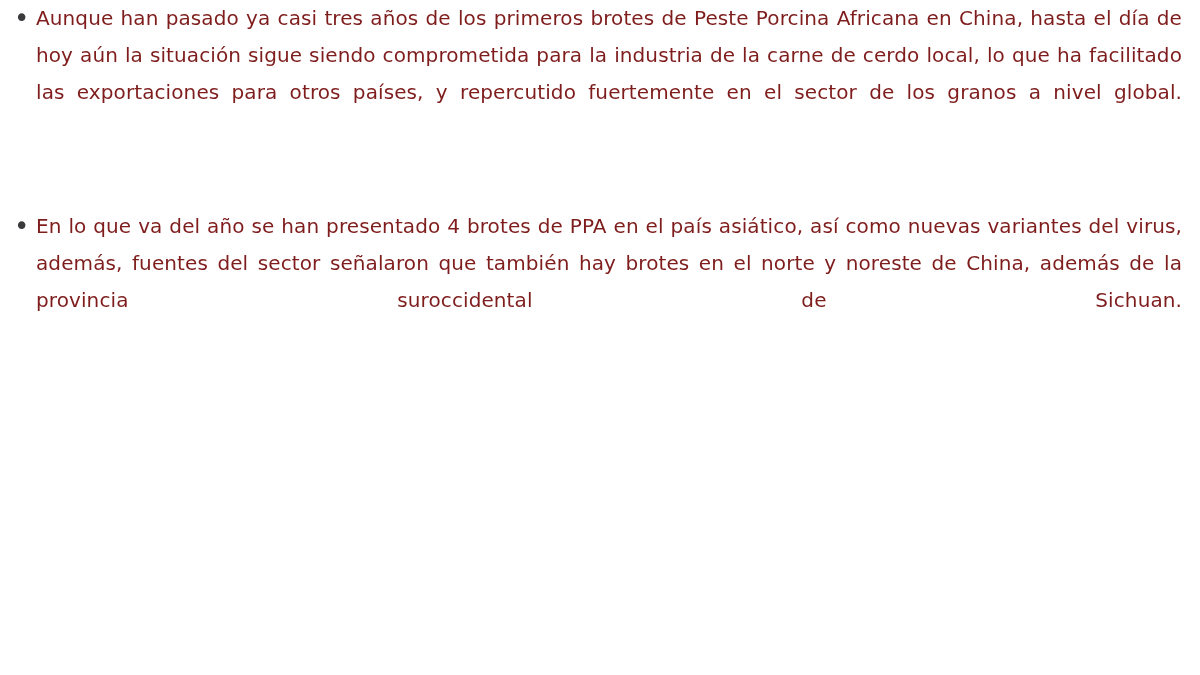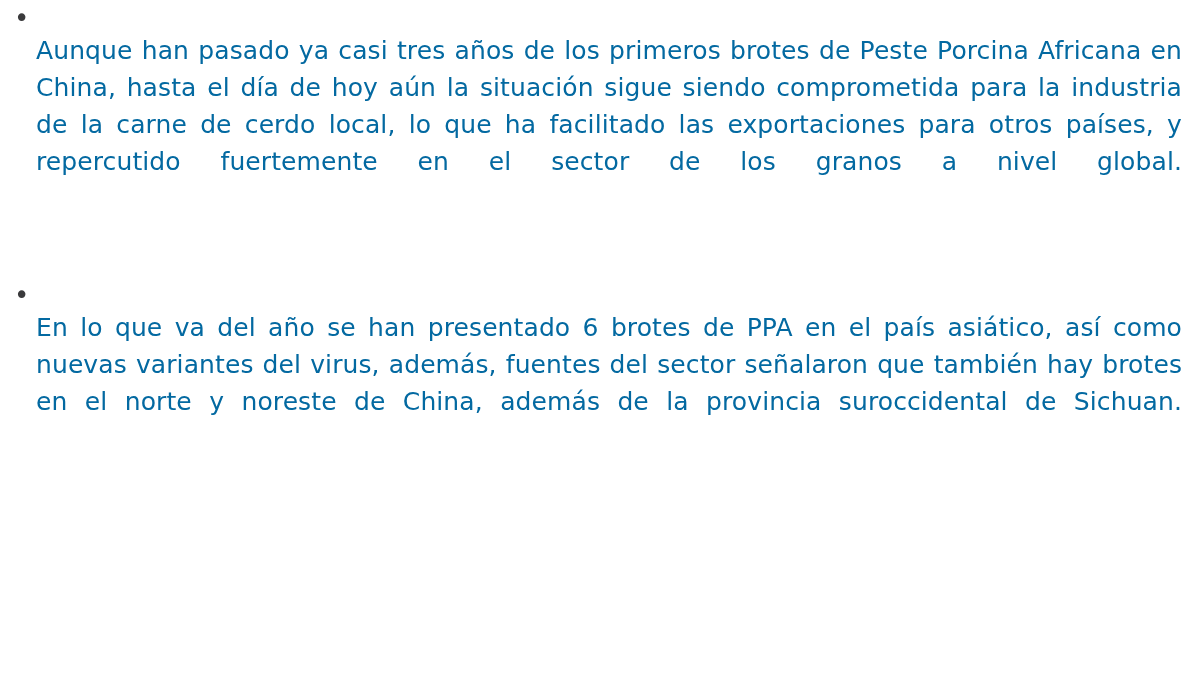--- a/index.html
+++ b/index.html
@@ -38,27 +38,26 @@
     flex: 0 0 auto;
     width: 22px;
     font-size: 26px;
     line-height: 37px;
     color: #3a3a3c;
     text-align: left;
     user-select: none;
   }
   .bullet-text {
     flex: 1 1 auto;
-    font-size: 25px;
+    font-size: 20px;
     line-height: 37px;
     letter-spacing: 0.1px;
     text-align: justify;
     text-justify: inter-word;
-    color: #0369a1;
-    margin-top: 32px;
+    color: #7f1d1d;
   }
   
   .bullet-text::after {
     content: "";
     display: inline-block;
     width: 100%;
   }
   .body-region {
     padding-top: 0;
   }
@@ -71,18 +70,18 @@
 
 <div class="slide">
   <div class="body-region">
     <ul class="bullet-list">
       <li class="bullet-item">
         <span class="bullet-marker">•</span>
         <span class="bullet-text">Aunque han pasado ya casi tres años de los primeros brotes de Peste Porcina Africana en China, hasta el día de hoy aún la situación sigue siendo comprometida para la industria de la carne de cerdo local, lo que ha facilitado las exportaciones para otros países, y repercutido fuertemente en el sector de los granos a nivel global.</span>
       </li>
       <li class="bullet-item">
         <span class="bullet-marker">•</span>
-        <span class="bullet-text">En lo que va del año se han presentado 6 brotes de PPA en el país asiático, así como nuevas variantes del virus, además, fuentes del sector señalaron que también hay brotes en el norte y noreste de China, además de la provincia suroccidental de Sichuan.</span>
+        <span class="bullet-text">En lo que va del año se han presentado 4 brotes de PPA en el país asiático, así como nuevas variantes del virus, además, fuentes del sector señalaron que también hay brotes en el norte y noreste de China, además de la provincia suroccidental de Sichuan.</span>
       </li>
     </ul>
     <div class="spacer-bottom"></div>
   </div>
 </div>
 
 </body></html>

